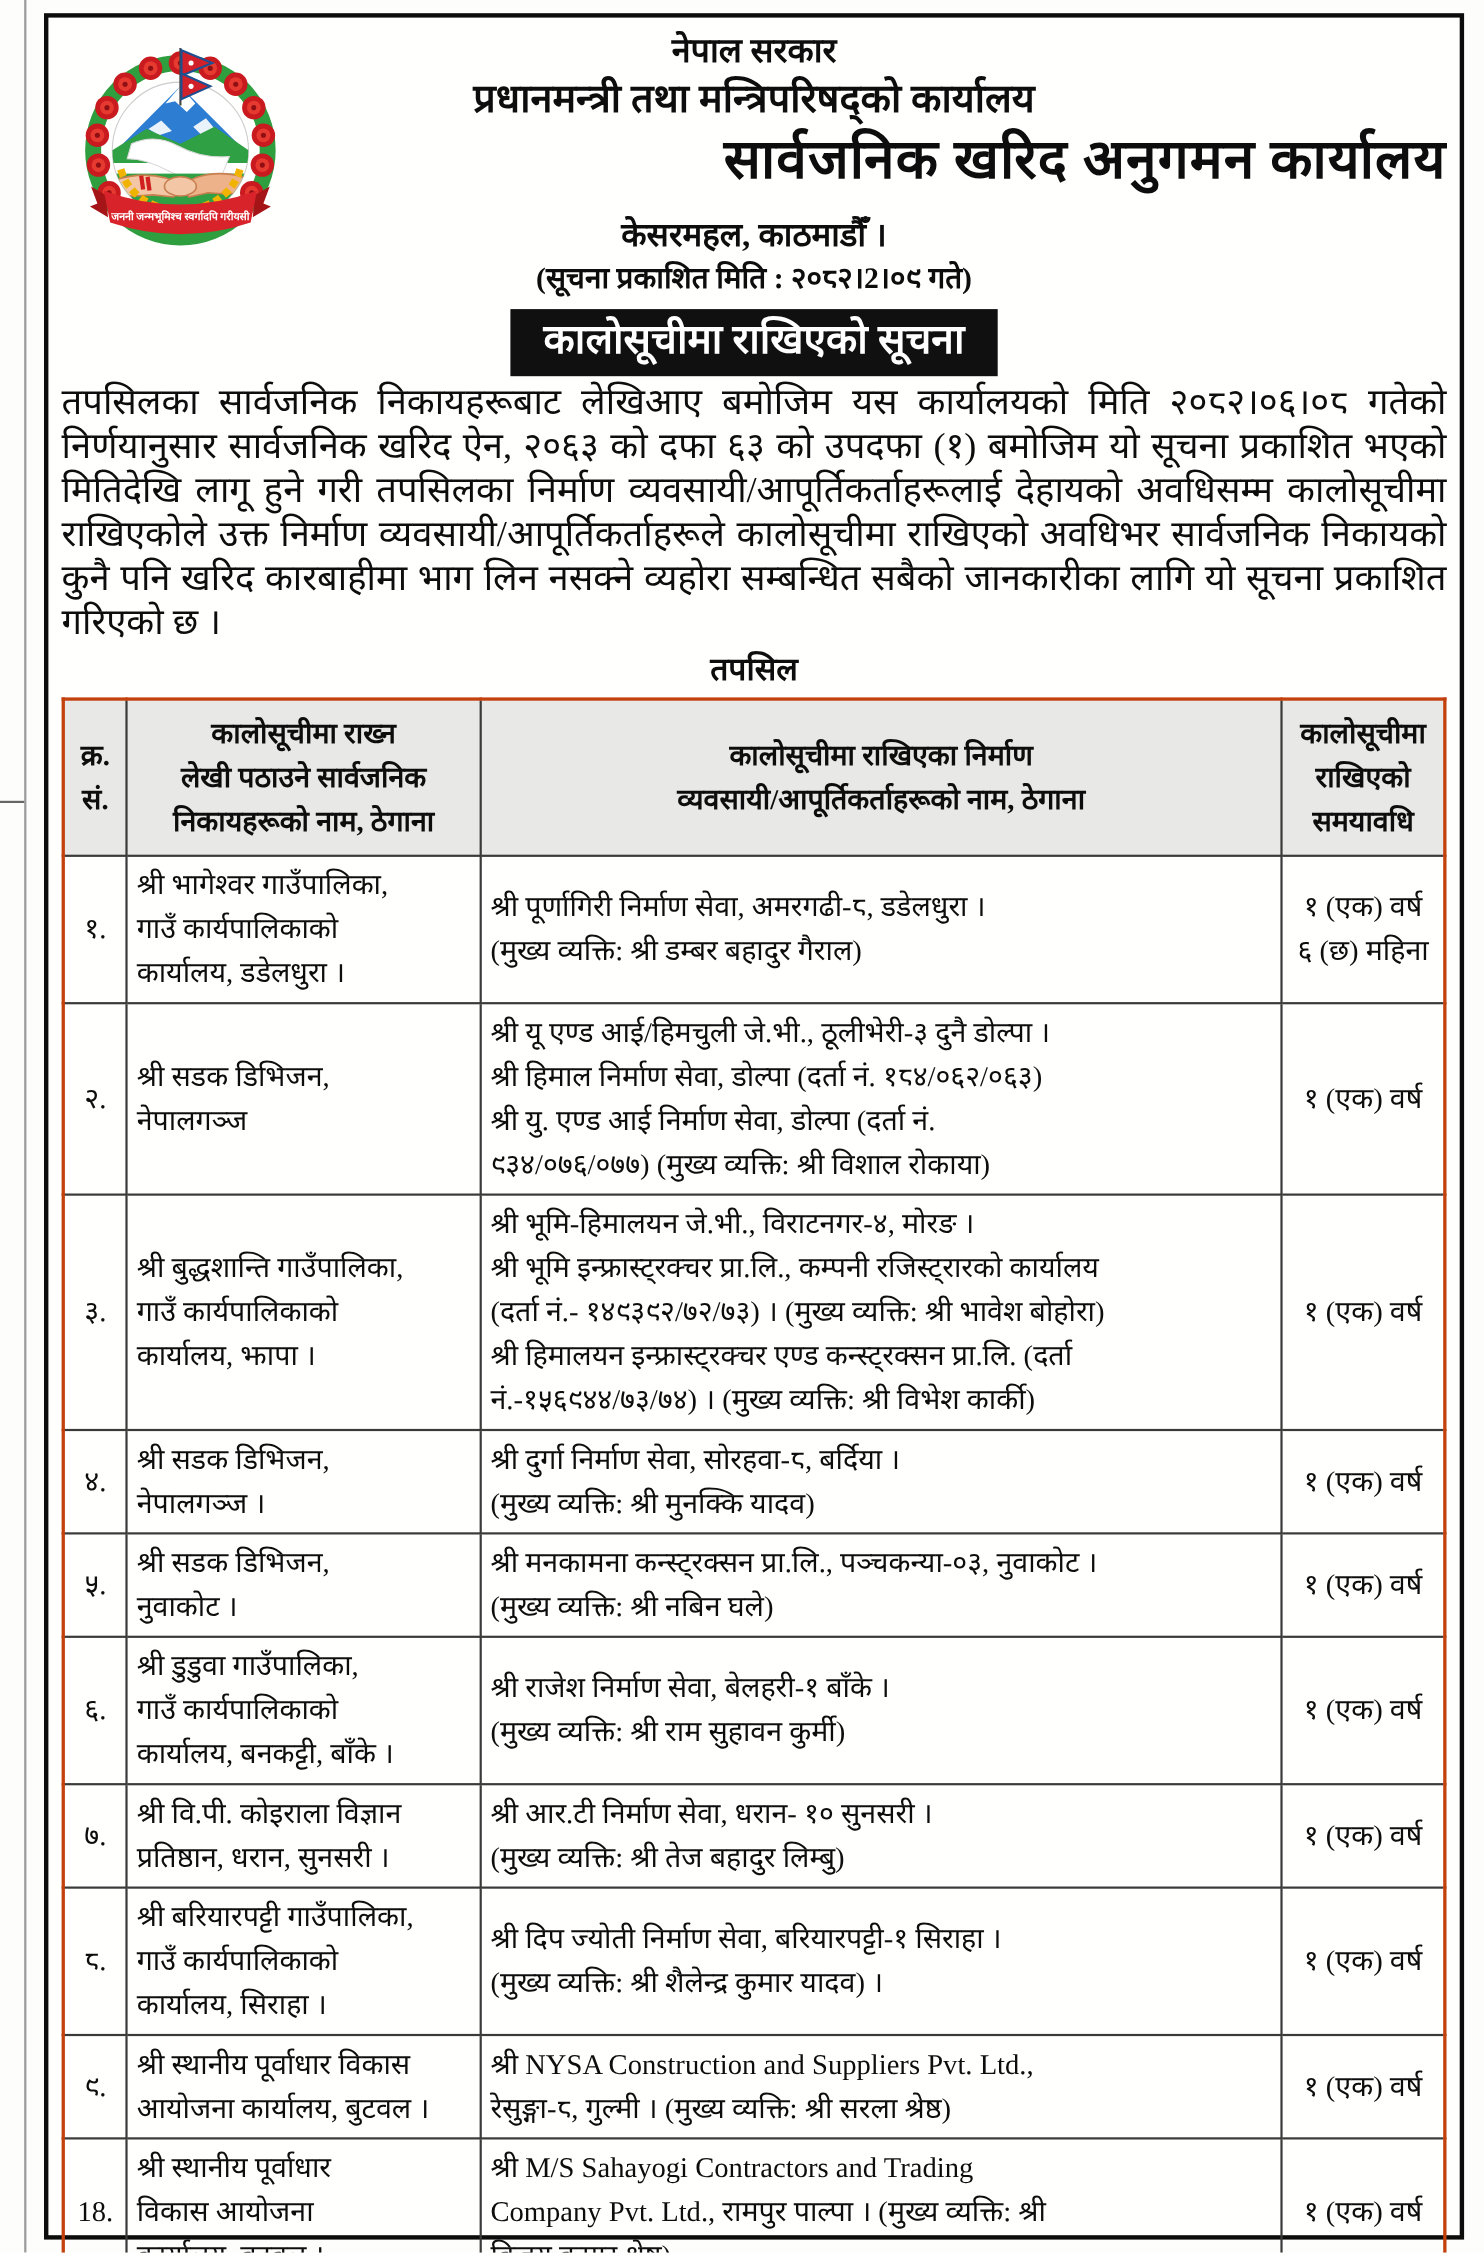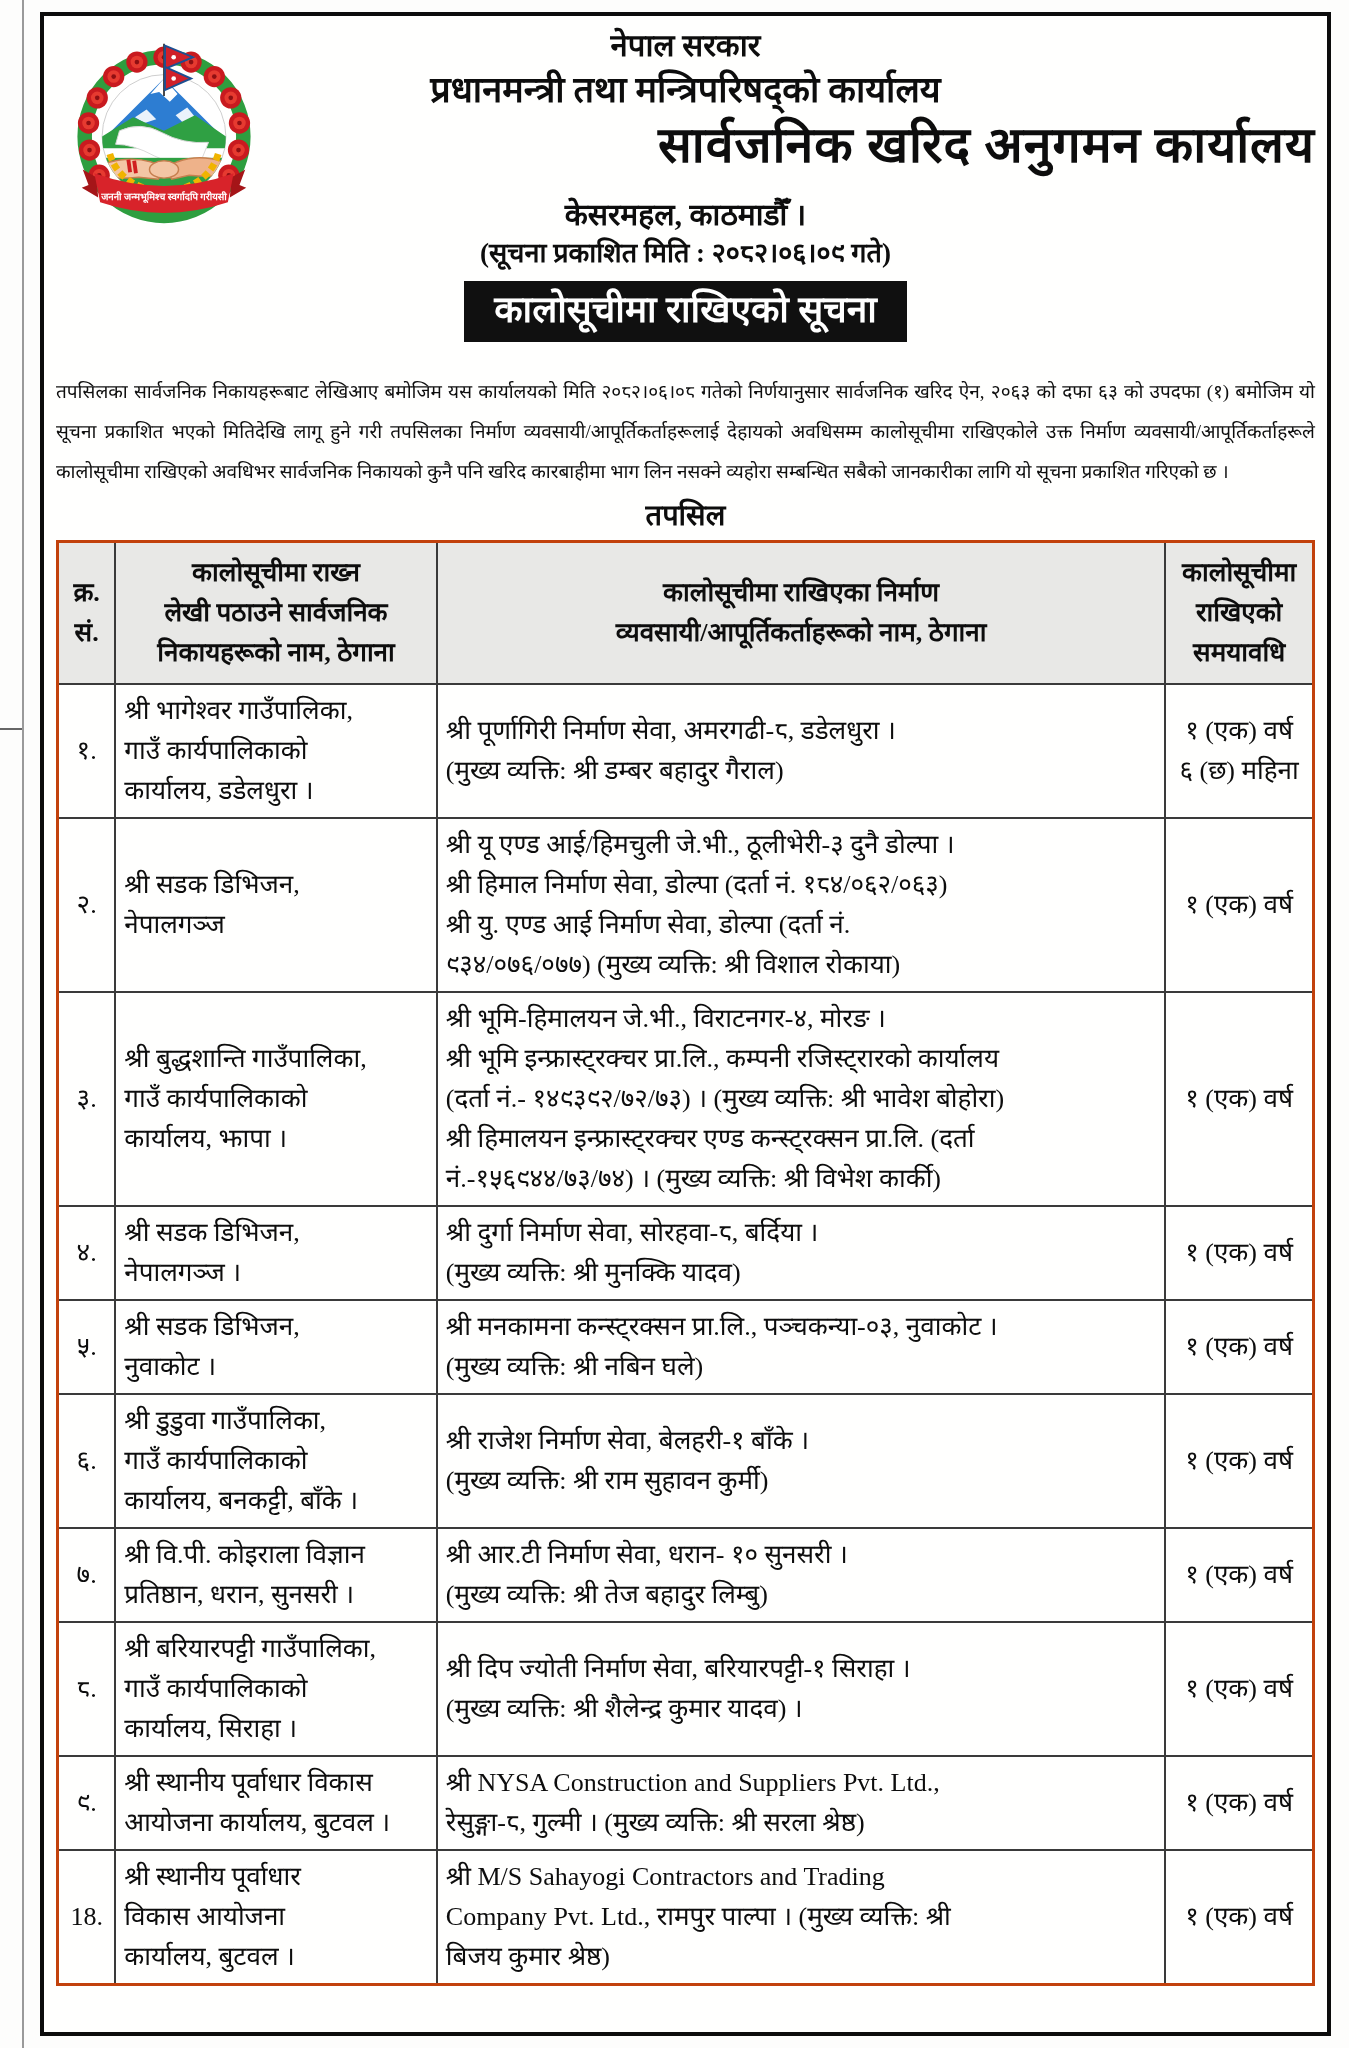--- a/index.html
+++ b/index.html
@@ -30,22 +30,22 @@
   .office-name{font-size:50px;font-weight:900;line-height:62px;letter-spacing:1px;text-align:right;}
   .address-line{font-size:30px;font-weight:700;line-height:40px;margin-top:19px;}
   .date-line{font-size:27px;font-weight:700;line-height:36px;}
   .notice-box{
     display:inline-block;margin-top:10px;
     background:#101010;color:#ffffff;
     font-size:37px;font-weight:800;line-height:44px;
     padding:7px 30px 10px 30px;
   }
   .body-par{
-    margin-top:30px;
-    font-size:19px;line-height:40px;
+    margin-top:4px;
+    font-size:33px;line-height:40px;
     text-align:justify;
   }
   .schedule-label{
     text-align:center;font-size:29px;font-weight:800;
     line-height:38px;margin:4px 0 6px 0;
   }
   table.blacklist{
     width:100%;border-collapse:collapse;
     border:3px solid #c2410c;
   }
@@ -200,21 +200,21 @@
           <path d="M170,148 l14,-8 -6,16 7,3 -17,10 z" fill="#a51518"></path>
           <path d="M28,144 Q100,170 172,144 L166,174 Q100,196 34,174 Z" fill="#d8232a"></path>
           <text x="100" y="172" text-anchor="middle" font-size="10" font-weight="bold" fill="#ffffff">जननी जन्मभूमिश्च स्वर्गादपि गरीयसी</text>
         </g>
       </svg>
 
       <div class="gov-line">नेपाल सरकार</div>
       <div class="parent-office">प्रधानमन्त्री तथा मन्त्रिपरिषद्को कार्यालय</div>
       <div class="office-name">सार्वजनिक खरिद अनुगमन कार्यालय</div>
       <div class="address-line">केसरमहल, काठमाडौँ ।</div>
-      <div class="date-line">(सूचना प्रकाशित मिति : २०८२।०६।०९ गते)</div>
+      <div class="date-line">(सूचना प्रकाशित मिति : २०८२।2।०९ गते)</div>
       <div>
         <span class="notice-box">कालोसूचीमा राखिएको सूचना</span>
       </div>
     </div>
 
     <div class="body-par">तपसिलका सार्वजनिक निकायहरूबाट लेखिआए बमोजिम यस कार्यालयको मिति २०८२।०६।०८ गतेको निर्णयानुसार सार्वजनिक खरिद ऐन, २०६३ को दफा ६३ को उपदफा (१) बमोजिम यो सूचना प्रकाशित भएको मितिदेखि लागू हुने गरी तपसिलका निर्माण व्यवसायी/आपूर्तिकर्ताहरूलाई देहायको अवधिसम्म कालोसूचीमा राखिएकोले उक्त निर्माण व्यवसायी/आपूर्तिकर्ताहरूले कालोसूचीमा राखिएको अवधिभर सार्वजनिक निकायको कुनै पनि खरिद कारबाहीमा भाग लिन नसक्ने व्यहोरा सम्बन्धित सबैको जानकारीका लागि यो सूचना प्रकाशित गरिएको छ ।</div>
 
     <div class="schedule-label">तपसिल</div>
 
     <table class="blacklist">

